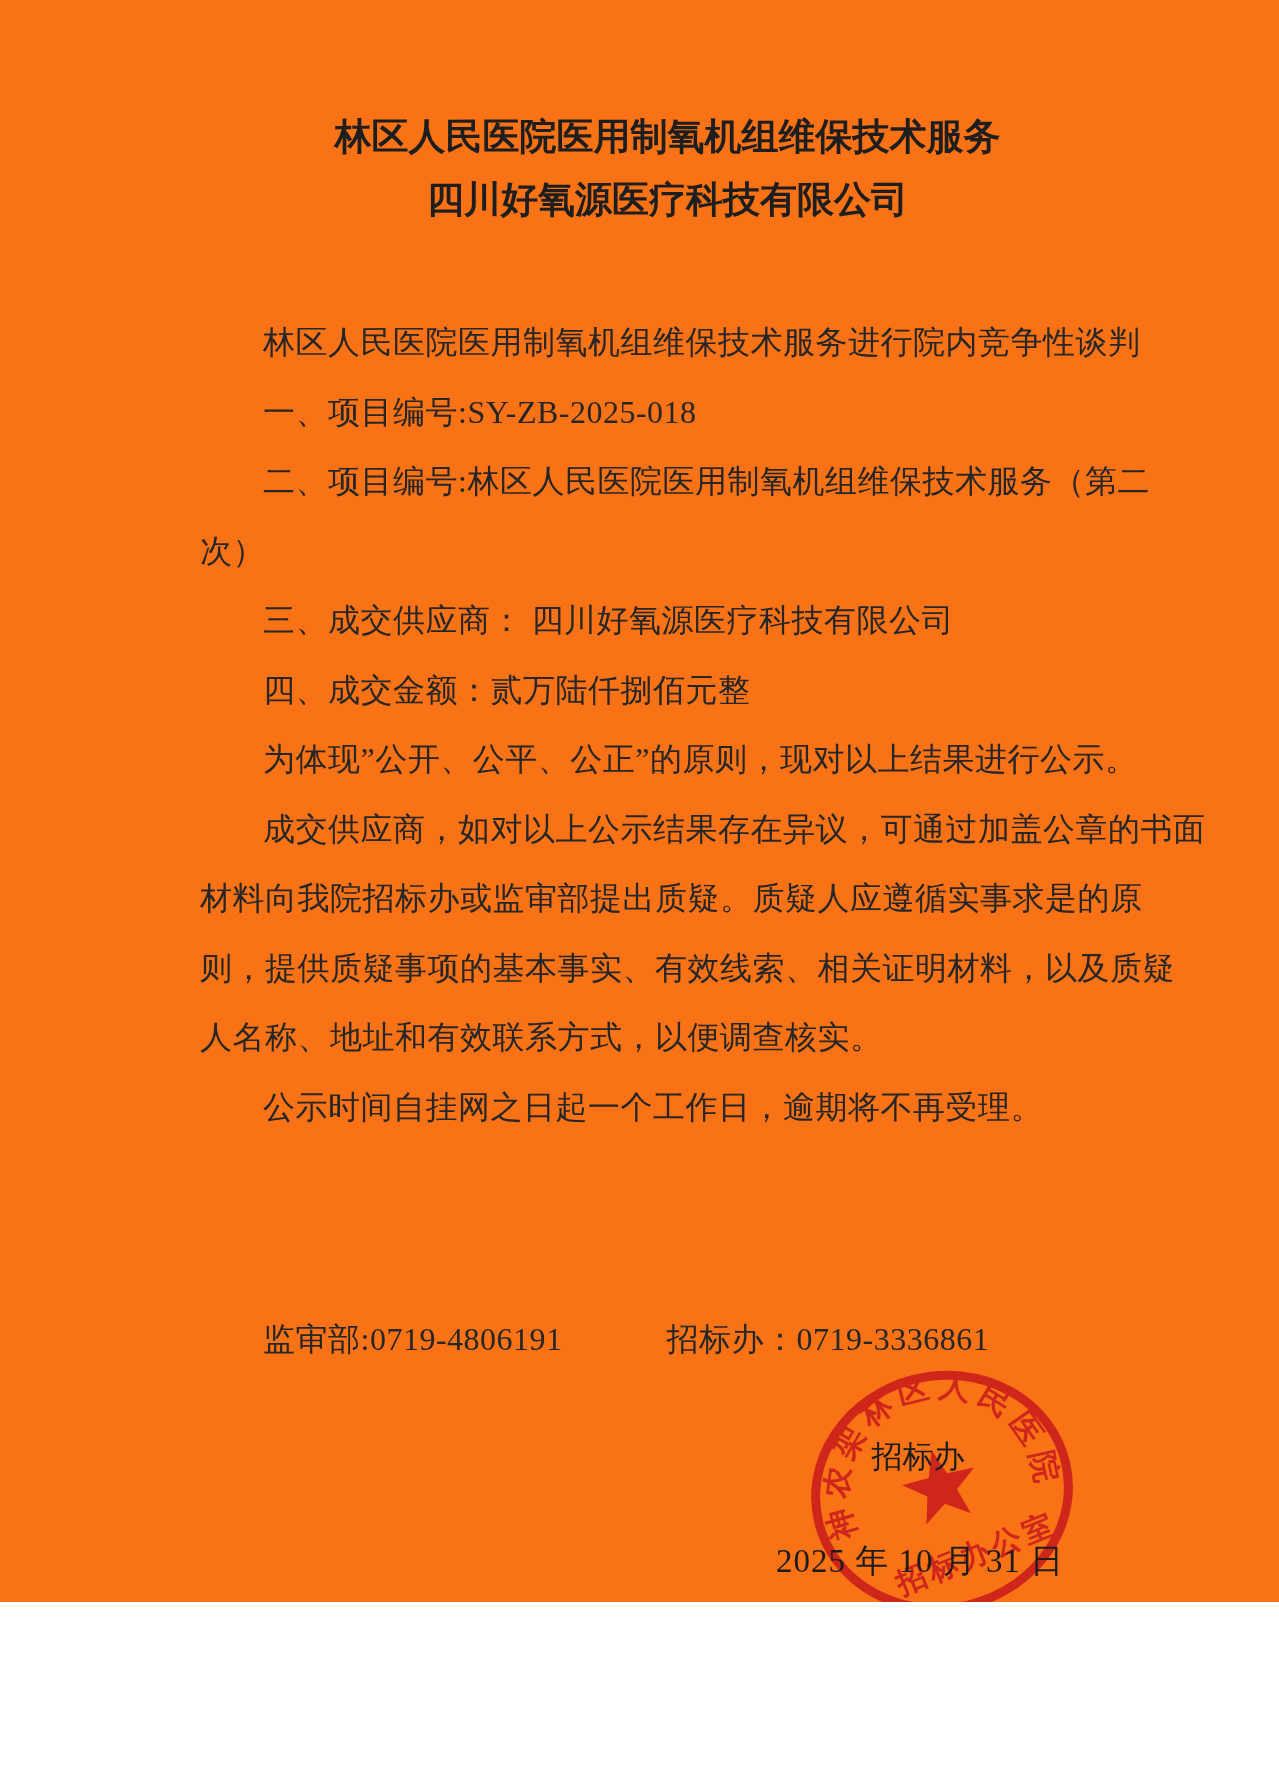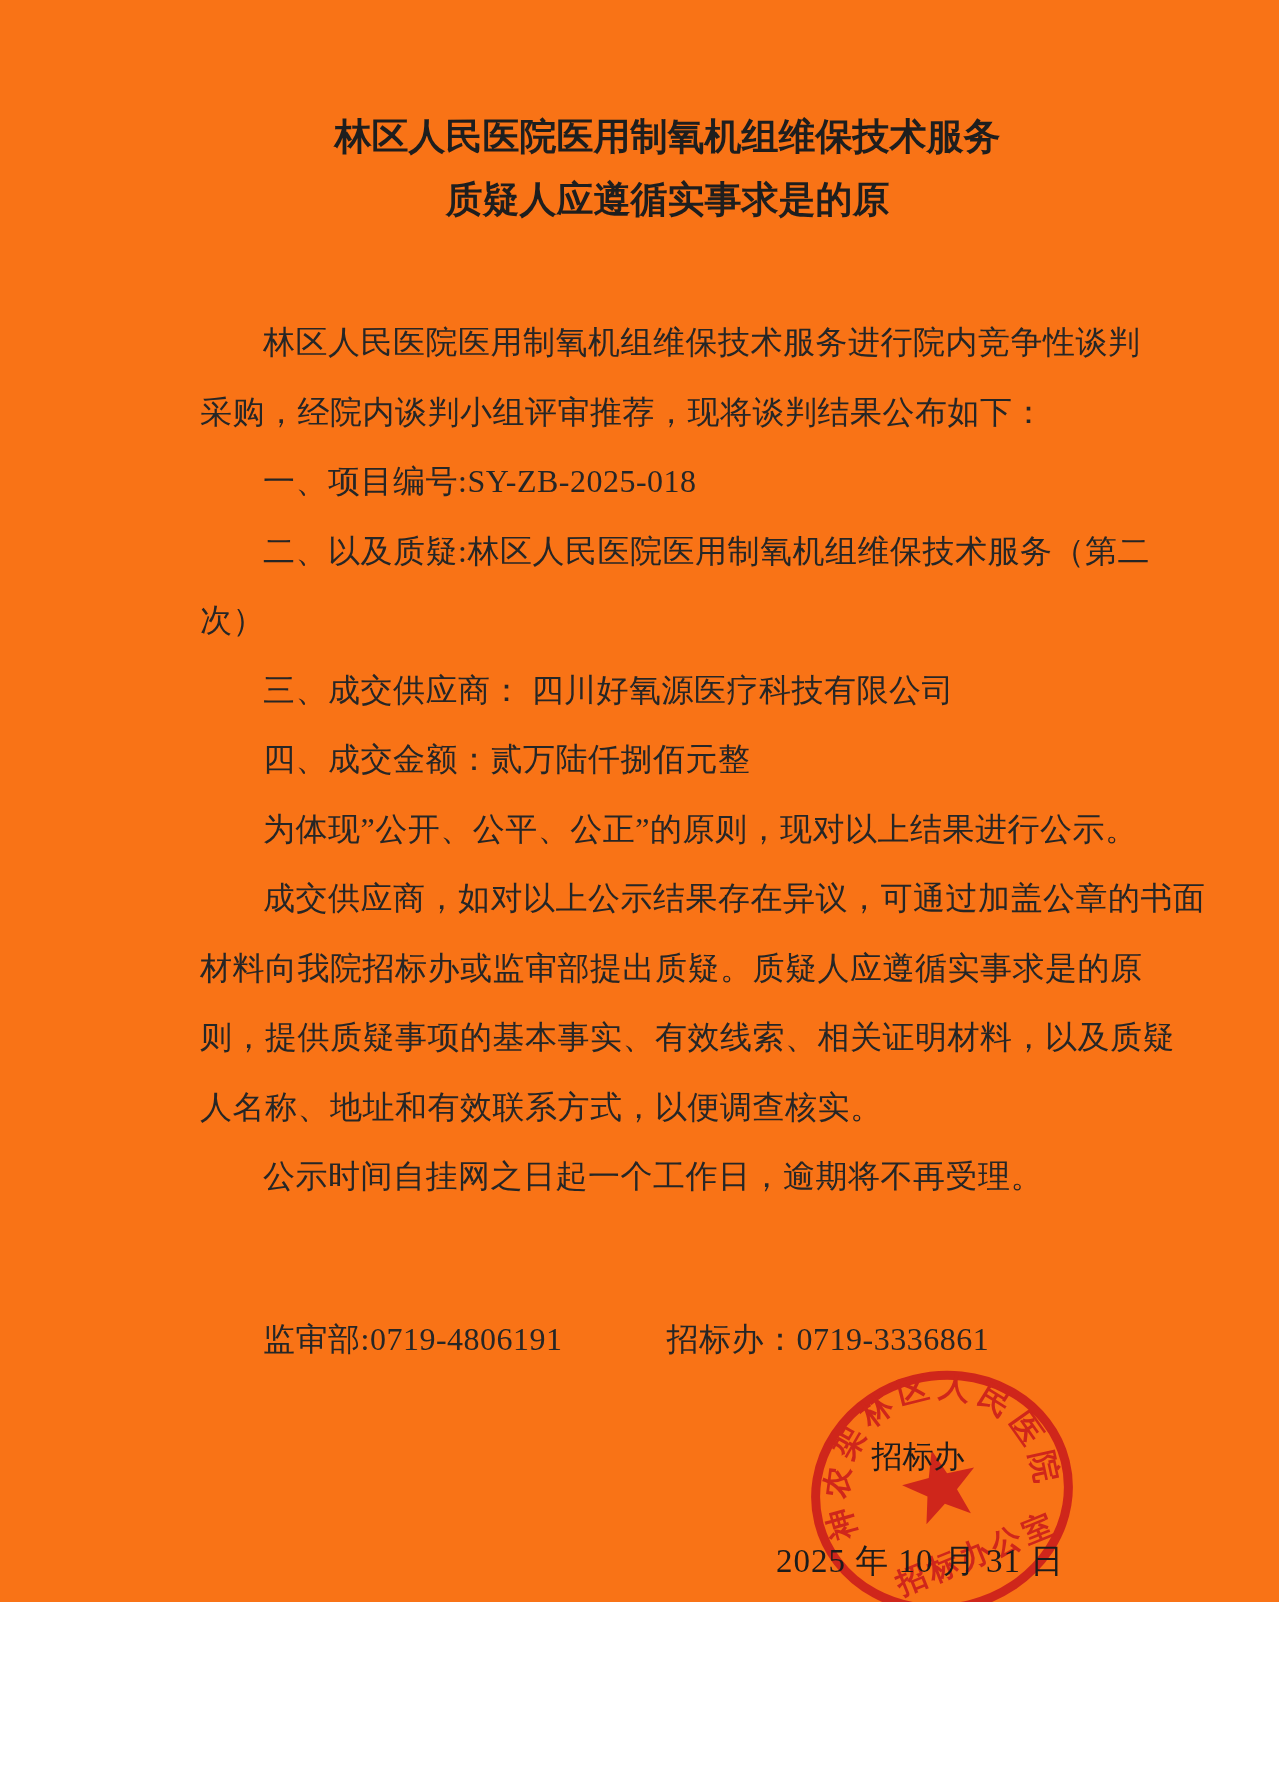--- a/index.html
+++ b/index.html
@@ -62,28 +62,27 @@
     z-index:3;white-space:nowrap;margin-top:33px;
   }
 </style>
 </head>
 <body>
 
 <div class="page">
 
   <div class="title-block">
     <div class="title-line">林区人民医院医用制氧机组维保技术服务</div>
-    <div class="title-line">质疑人应遵循实事求是的原</div>
+    <div class="title-line">四川好氧源医疗科技有限公司</div>
   </div>
 
   <div class="body-lines">
       <div class="line indent">林区人民医院医用制氧机组维保技术服务进行院内竞争性谈判</div>
-      <div class="line">采购，经院内谈判小组评审推荐，现将谈判结果公布如下：</div>
       <div class="line indent">一、项目编号:SY-ZB-2025-018</div>
-      <div class="line indent">二、以及质疑:林区人民医院医用制氧机组维保技术服务（第二</div>
+      <div class="line indent">二、项目编号:林区人民医院医用制氧机组维保技术服务（第二</div>
       <div class="line">次）</div>
       <div class="line indent">三、成交供应商： 四川好氧源医疗科技有限公司</div>
       <div class="line indent">四、成交金额：贰万陆仟捌佰元整</div>
       <div class="line indent">为体现”公开、公平、公正”的原则，现对以上结果进行公示。</div>
       <div class="line indent">成交供应商，如对以上公示结果存在异议，可通过加盖公章的书面</div>
       <div class="line">材料向我院招标办或监审部提出质疑。质疑人应遵循实事求是的原</div>
       <div class="line">则，提供质疑事项的基本事实、有效线索、相关证明材料，以及质疑</div>
       <div class="line">人名称、地址和有效联系方式，以便调查核实。</div>
       <div class="line indent">公示时间自挂网之日起一个工作日，逾期将不再受理。</div>
     </div>

